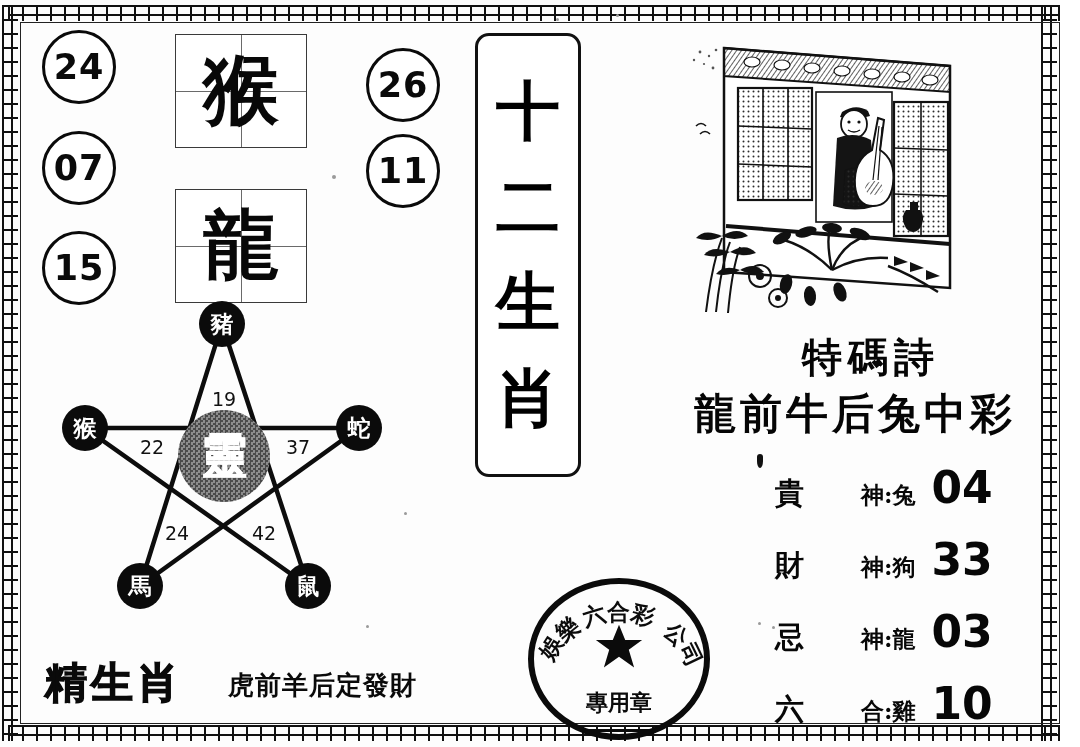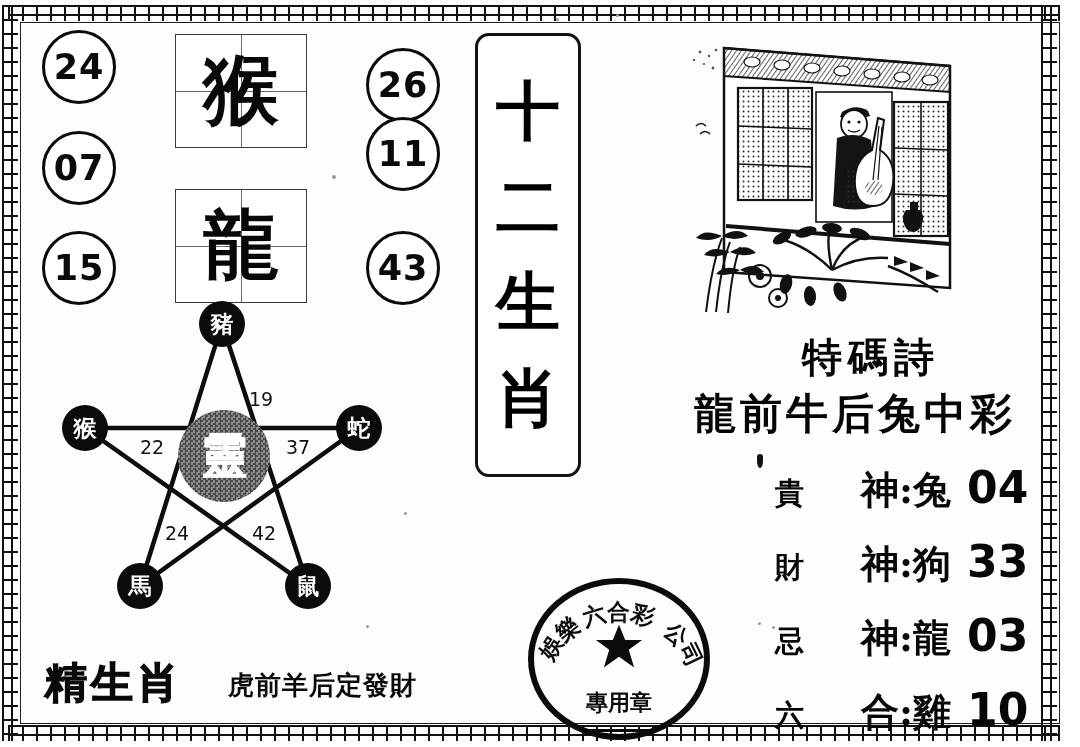--- a/index.html
+++ b/index.html
@@ -85,21 +85,21 @@
     color:#050505;letter-spacing:6px;}
   #poem-line{position:absolute;left:645px;top:386px;width:420px;text-align:center;
     font-family:"DejaVu Serif","Liberation Serif",serif;font-size:42px;font-weight:700;
     color:#050505;letter-spacing:4px;}
 
   
   #gods{position:absolute;left:775px;top:462px;width:280px;}
   .god-row{display:flex;align-items:baseline;margin-bottom:20px;}
   .god-label{width:86px;font-family:"DejaVu Serif","Liberation Serif",serif;font-size:29px;
     font-weight:600;color:#070707;letter-spacing:14px;}
-  .god-kind{font-family:"DejaVu Serif","Liberation Serif",serif;font-size:38px;font-weight:600;color:#070707;}
+  .god-kind{font-family:"DejaVu Serif","Liberation Serif",serif;font-size:23px;font-weight:600;color:#070707;}
   .god-num{margin-left:16px;font-family:"DejaVu Sans","Liberation Sans",sans-serif;font-size:44px;
     font-weight:600;color:#070707;}
   .dot-mark{position:absolute;left:-18px;top:-8px;width:6px;height:14px;background:#111;
     border-radius:3px 3px 50% 50%;}
 
   
   #brand{position:absolute;left:45px;top:655px;font-family:"DejaVu Serif","Liberation Serif",serif;
     font-size:42px;font-weight:700;color:#0a0a0a;letter-spacing:4px;
     -webkit-text-stroke:1.2px #0a0a0a;}
   #brand-sub{position:absolute;left:228px;top:668px;font-family:"DejaVu Serif","Liberation Serif",serif;
@@ -115,22 +115,21 @@
   <div class="border-band band-h bottom-band"></div>
   <div class="border-band band-v left-band"></div>
   <div class="border-band band-v right-band"></div>
   <div class="inner-rule"></div>
 
   <div class="num-circle" style="left:42px;top:30px;width:68px;height:68px;">24</div>
   <div class="num-circle" style="left:42px;top:131px;width:68px;height:68px;">07</div>
   <div class="num-circle" style="left:42px;top:231px;width:68px;height:68px;">15</div>
 
   <div class="num-circle" style="left:366px;top:48px;width:68px;height:68px;">26</div>
-  <div class="num-circle" style="left:366px;top:117px;width:68px;height:68px;">11</div>
-  <div class="num-circle" style="left:366px;top:231px;width:68px;height:68px;">43</div>
+  <div class="num-circle" style="left:366px;top:134px;width:68px;height:68px;">11</div>
 
   <div class="tzg" style="left:175px;top:34px;width:130px;height:112px;">
     <span>猴</span>
   </div>
   <div class="tzg" style="left:175px;top:189px;width:130px;height:112px;">
     <span>龍</span>
   </div>
 
   <div id="star-wrap">
     <svg width="380" height="340" viewBox="0 0 380 340">
@@ -149,21 +148,21 @@
       <span>馬</span>
     </div>
     <div class="zodiac-node" style="left:255px;top:263px;">
       <span>鼠</span>
     </div>
 
     <div id="center-orb">
       <b>靈</b>
     </div>
 
-    <div class="star-num" style="left:182px;top:88px;margin-left:37px;">19</div>
+    <div class="star-num" style="left:182px;top:88px;">19</div>
     <div class="star-num" style="left:110px;top:136px;">22</div>
     <div class="star-num" style="left:250px;top:136px;margin-left:6px;">37</div>
     <div class="star-num" style="left:135px;top:222px;">24</div>
     <div class="star-num" style="left:222px;top:222px;">42</div>
   </div>
 
   <div id="vtitle">
     <span>十</span>
     <span>二</span>
     <span>生</span>

